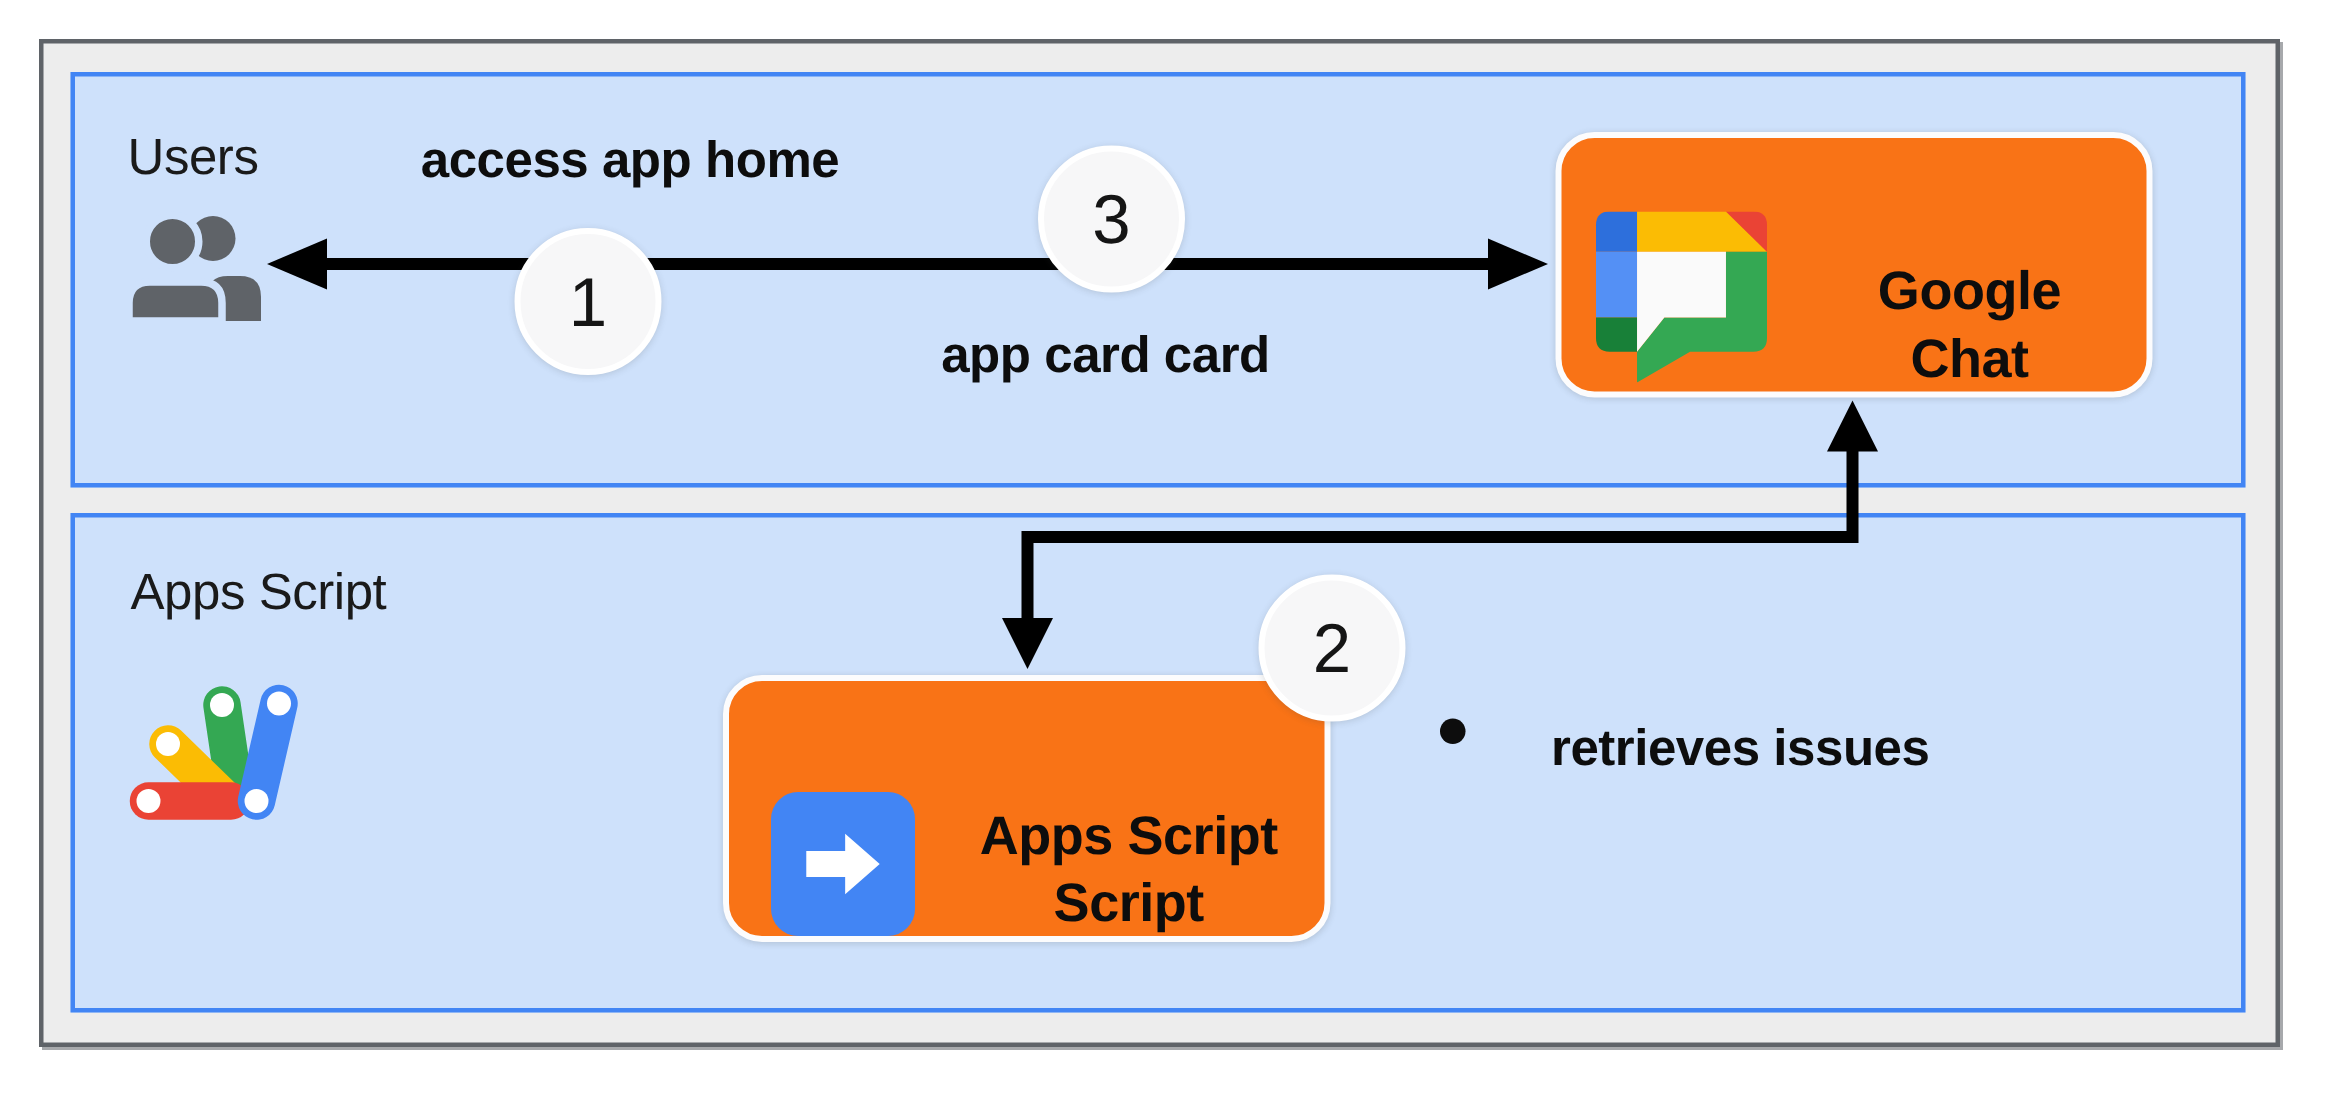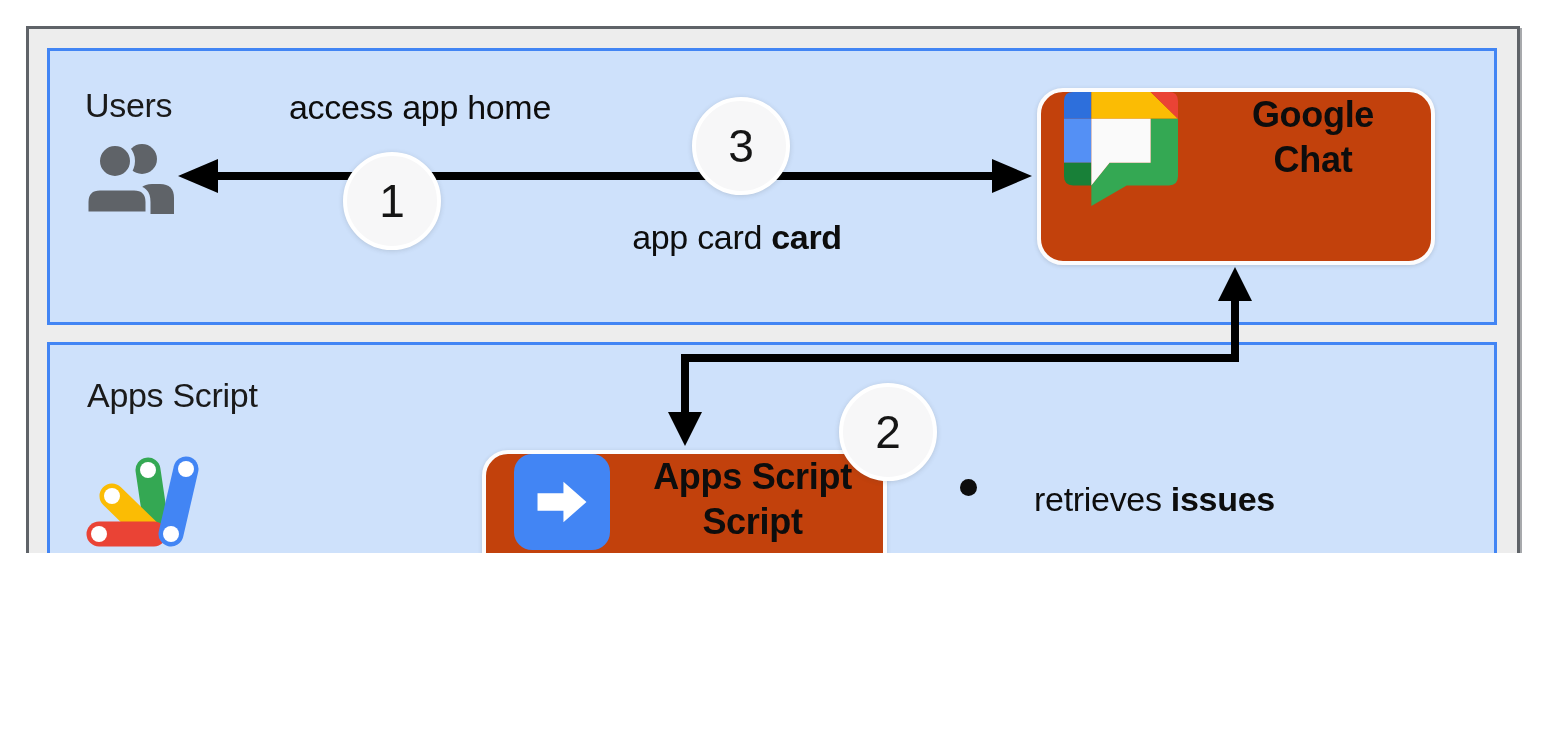--- a/index.html
+++ b/index.html
@@ -1,58 +1,58 @@
 <!DOCTYPE html>
 <html><head>
 <meta charset="utf-8">
 <style>
   html,body{margin:0;padding:0;background:#ffffff;}
   .canvas{
-    position:relative;width:1554px;height:553px;overflow:hidden;
+    position:relative;width:1554px;height:734px;overflow:hidden;
     font-family:"Liberation Sans",sans-serif;color:#141414;
     -webkit-font-smoothing:antialiased;
   }
   .frame{
     position:absolute;left:26px;top:26px;width:1488px;height:666px;
     background:#EDEDED;border:3px solid #5F6368;
     box-shadow:2px 2px 0 rgba(95,99,104,0.55);
   }
   .panel{
     position:absolute;background:#CEE1FB;border:3px solid #4285F4;
   }
   .panel-users{left:47px;top:48px;width:1444px;height:271px;}
   .panel-apps{left:47px;top:342px;width:1444px;height:327px;}
   .section-label{
     position:absolute;font-size:34px;font-weight:400;color:#1a1a1a;
     letter-spacing:-0.3px;white-space:nowrap;z-index:3;
   }
   .arrow-layer{position:absolute;left:0;top:0;width:1554px;height:734px;z-index:1;}
   .node-box{
-    position:absolute;background:#c2410c;border:4px solid #FCFCFD;border-radius:26px;
+    position:absolute;background:#f97316;border:4px solid #FCFCFD;border-radius:26px;
     box-shadow:0 1px 4px rgba(60,64,67,0.18);z-index:2;
-    display:flex;align-items:flex-start;gap:12px;
+    display:flex;align-items:flex-end;gap:12px;
   }
   .box-chat{left:1037px;top:88px;width:390px;height:169px;padding:0;}
   .box-project{left:482px;top:450px;width:397px;height:170px;}
   .box-title{
     flex:1;text-align:center;font-size:36px;font-weight:700;color:#0d0d0d;
     line-height:45px;letter-spacing:-0.3px;
   }
   .step-circle{
     position:absolute;width:90px;height:90px;border-radius:50%;
     background:#F7F7F8;border:4px solid #FFFFFF;
     box-shadow:0 1px 5px rgba(60,64,67,0.18);
     display:flex;align-items:center;justify-content:center;
     font-size:46px;font-weight:400;color:#151515;z-index:4;
   }
   .flow-label{
     position:absolute;font-size:34px;color:#0d0d0d;text-align:center;
     letter-spacing:-0.3px;white-space:nowrap;z-index:3;
   }
-  .b{font-weight:400;}
+  .b{font-weight:700;}
   .r{font-weight:700;}
   .bullets{
     position:absolute;left:960px;top:462px;display:flex;flex-direction:column;gap:6px;z-index:3;
   }
   .bullet-row{display:flex;align-items:center;height:50px;}
   .bullet-dot{width:17px;height:17px;border-radius:50%;background:#0d0d0d;margin-right:57px;flex:none;}
   .bullet-text{font-size:34px;color:#0d0d0d;letter-spacing:-0.3px;white-space:nowrap;margin-top:24px;}
   .icon-abs{position:absolute;z-index:3;}
   .chat-logo{margin:0 0 6px 18px;flex:none;}
   .project-icon{

